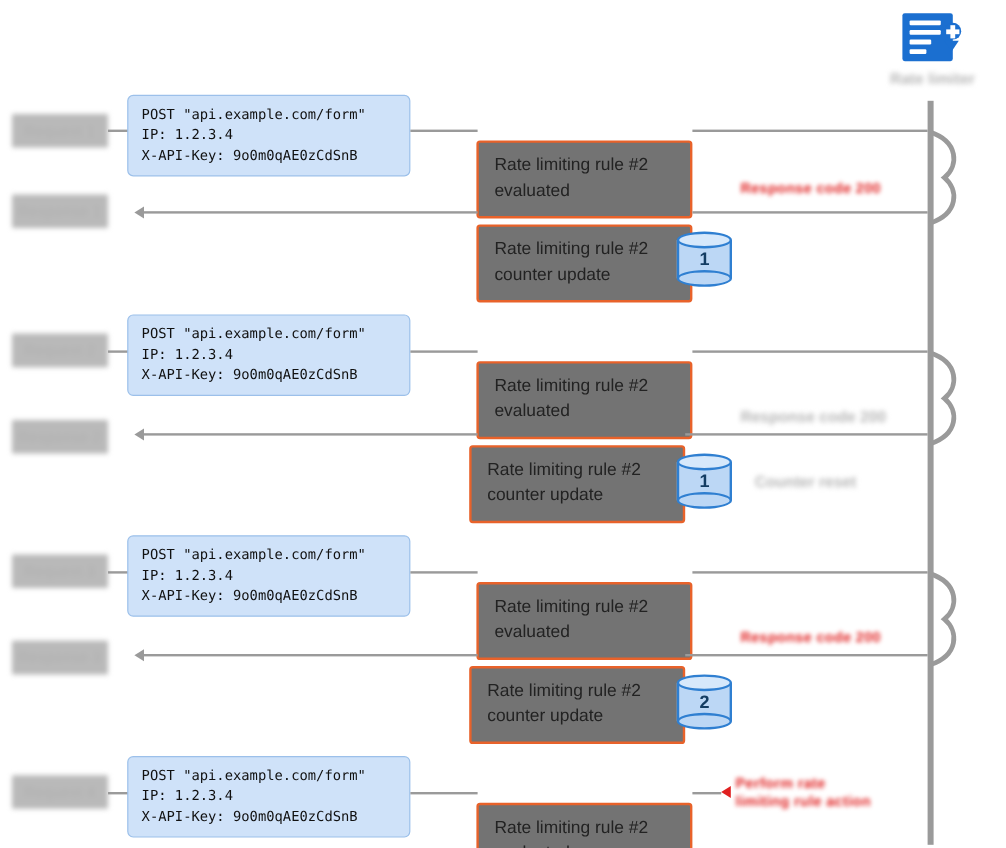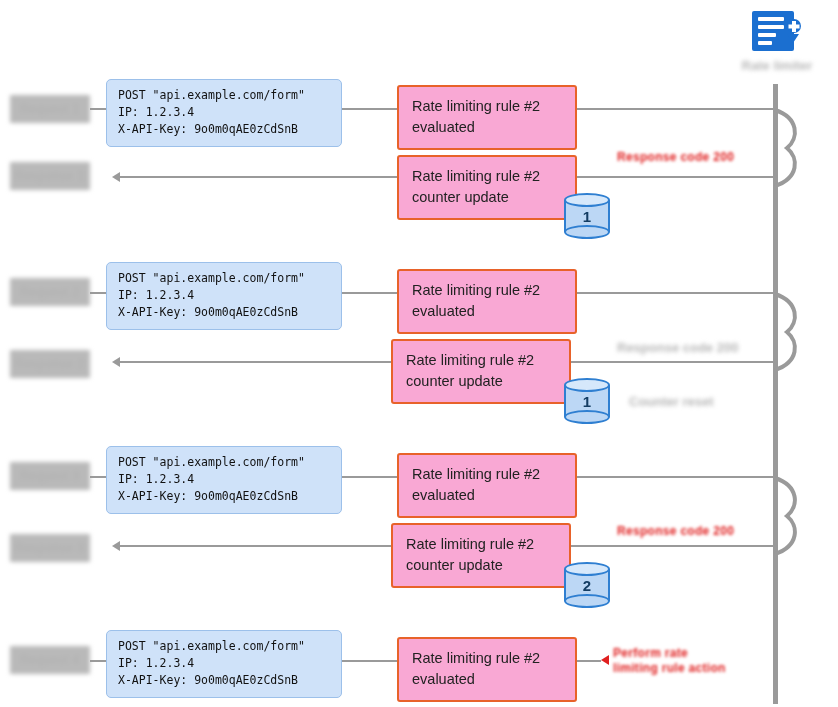--- a/index.html
+++ b/index.html
@@ -46,29 +46,30 @@
     font-family: "DejaVu Sans Mono", monospace;
     font-size: 11.5px;
     line-height: 17px;
     color: #111111;
     white-space: pre;
   }
 
   
   .rule-box {
     width: 180px;
-    background: #f9a8d4;
+    background: #737373;
     border: 2px solid #e8622a;
     border-radius: 3px;
     box-sizing: border-box;
     padding: 9px 10px 10px 13px;
     font-size: 14.5px;
     line-height: 21px;
     color: #222222;
     white-space: pre-line;
+    margin-top: 32px;
   }
 
   
   .h-line {
     background: #9a9a9a;
     height: 2px;
   }
   .arrow-left {
     width: 0; height: 0;
     border-top: 5px solid transparent;

